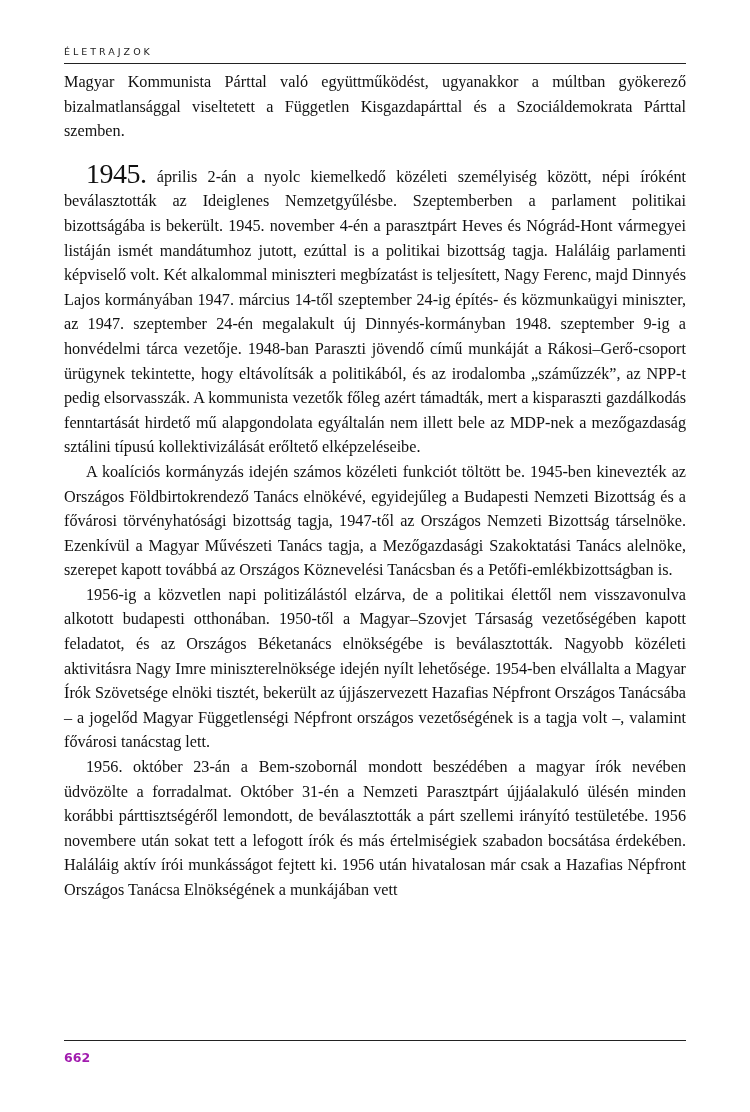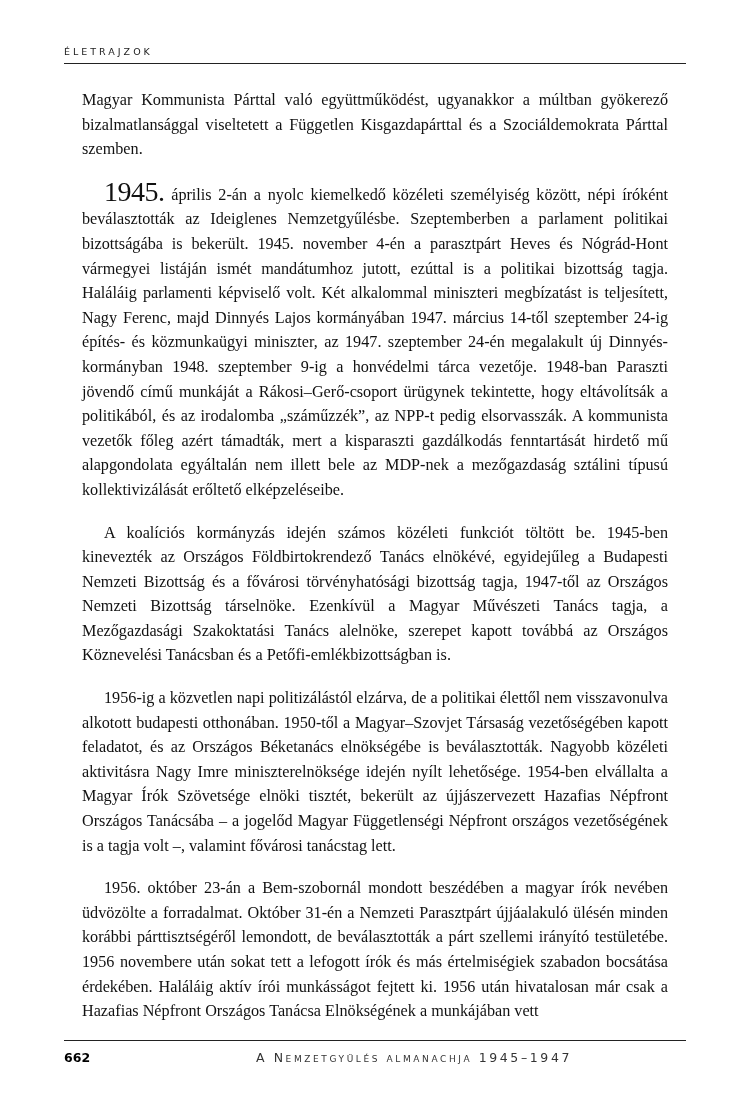--- a/index.html
+++ b/index.html
@@ -11,34 +11,34 @@
   }
   .head-rule {
     position: absolute; left: 64px; top: 63px; width: 622px; height: 0;
     border-top: 1.4px solid #222;
   }
   .body {
     position: absolute; left: 64px; top: 70px; width: 622px;
     font-family: "Liberation Serif", serif; font-size: 16.2px; line-height: 24.6px;
     text-align: justify; color: #111;
   }
-  .body p { margin: 18px; text-indent: 22px; }
+  .body p { margin: 0; text-indent: 22px; }
   .body p.noindent { text-indent: 0; }
   .body p.lead { text-indent: 22px; margin-top: 18px; line-height: 24.6px; }
   .lead-year {
     font-family: "Liberation Serif", serif; font-size: 28px; font-weight: normal;
     letter-spacing: -0.5px; line-height: 24px; vertical-align: -1px;
   }
   .foot-rule {
     position: absolute; left: 64px; top: 1040px; width: 622px; height: 0;
     border-top: 1.4px solid #222;
   }
   .page-number {
     position: absolute; left: 64px; top: 1050px;
-    font-family: "DejaVu Sans", sans-serif; font-size: 12.5px; font-weight: bold; color: #000000;
+    font-family: "DejaVu Sans", sans-serif; font-size: 12.5px; font-weight: bold; color: #a21caf;
   }
   .running-foot {
     position: absolute; right: 64px; top: 1050px;
     font-family: "DejaVu Sans", sans-serif; font-size: 12.5px; letter-spacing: 2.6px; color: #333;
     font-variant: small-caps;
   }
 </style>
 </head>
 <body>
 
@@ -49,14 +49,13 @@
   <div class="body">
     <p class="noindent">Magyar Kommunista Párttal való együttműködést, ugyanakkor a múltban gyökerező bizalmatlansággal viseltetett a Független Kisgazdapárttal és a Szociáldemokrata Párttal szemben.</p>
     <p class="lead"><span class="lead-year">1945.</span><span> április 2-án a nyolc kiemelkedő közéleti személyiség között, népi íróként beválasztották az Ideiglenes Nemzetgyűlésbe. Szeptemberben a parlament politikai bizottságába is bekerült. 1945. november 4-én a parasztpárt Heves és Nógrád-Hont vármegyei listáján ismét mandátumhoz jutott, ezúttal is a politikai bizottság tagja. Haláláig parlamenti képviselő volt. Két alkalommal miniszteri megbízatást is teljesített, Nagy Ferenc, majd Dinnyés Lajos kormányában 1947. március 14-től szeptember 24-ig építés- és közmunkaügyi miniszter, az 1947. szeptember 24-én megalakult új Dinnyés-kormányban 1948. szeptember 9-ig a honvédelmi tárca vezetője. 1948-ban Paraszti jövendő című munkáját a Rákosi–Gerő-csoport ürügynek tekintette, hogy eltávolítsák a politikából, és az irodalomba „száműzzék”, az NPP-t pedig elsorvasszák. A kommunista vezetők főleg azért támadták, mert a kisparaszti gazdálkodás fenntartását hirdető mű alapgondolata egyáltalán nem illett bele az MDP-nek a mezőgazdaság sztálini típusú kollektivizálását erőltető elképzeléseibe.</span></p>
     <p>A koalíciós kormányzás idején számos közéleti funkciót töltött be. 1945-ben kinevezték az Országos Földbirtokrendező Tanács elnökévé, egyidejűleg a Budapesti Nemzeti Bizottság és a fővárosi törvényhatósági bizottság tagja, 1947-től az Országos Nemzeti Bizottság társelnöke. Ezenkívül a Magyar Művészeti Tanács tagja, a Mezőgazdasági Szakoktatási Tanács alelnöke, szerepet kapott továbbá az Országos Köznevelési Tanácsban és a Petőfi-emlékbizottságban is.</p>
     <p>1956-ig a közvetlen napi politizálástól elzárva, de a politikai élettől nem visszavonulva alkotott budapesti otthonában. 1950-től a Magyar–Szovjet Társaság vezetőségében kapott feladatot, és az Országos Béketanács elnökségébe is beválasztották. Nagyobb közéleti aktivitásra Nagy Imre miniszterelnöksége idején nyílt lehetősége. 1954-ben elvállalta a Magyar Írók Szövetsége elnöki tisztét, bekerült az újjászervezett Hazafias Népfront Országos Tanácsába – a jogelőd Magyar Függetlenségi Népfront országos vezetőségének is a tagja volt –, valamint fővárosi tanácstag lett.</p>
     <p>1956. október 23-án a Bem-szobornál mondott beszédében a magyar írók nevében üdvözölte a forradalmat. Október 31-én a Nemzeti Parasztpárt újjáalakuló ülésén minden korábbi párttisztségéről lemondott, de beválasztották a párt szellemi irányító testületébe. 1956 novembere után sokat tett a lefogott írók és más értelmiségiek szabadon bocsátása érdekében. Haláláig aktív írói munkásságot fejtett ki. 1956 után hivatalosan már csak a Hazafias Népfront Országos Tanácsa Elnökségének a munkájában vett</p>
   </div>
 
   <div class="foot-rule"></div>
   <div class="page-number">662</div>
-  <div class="running-foot">A Nemzetgyűlés almanachja 1945–1947</div>
 </div>
 
 </body></html>

